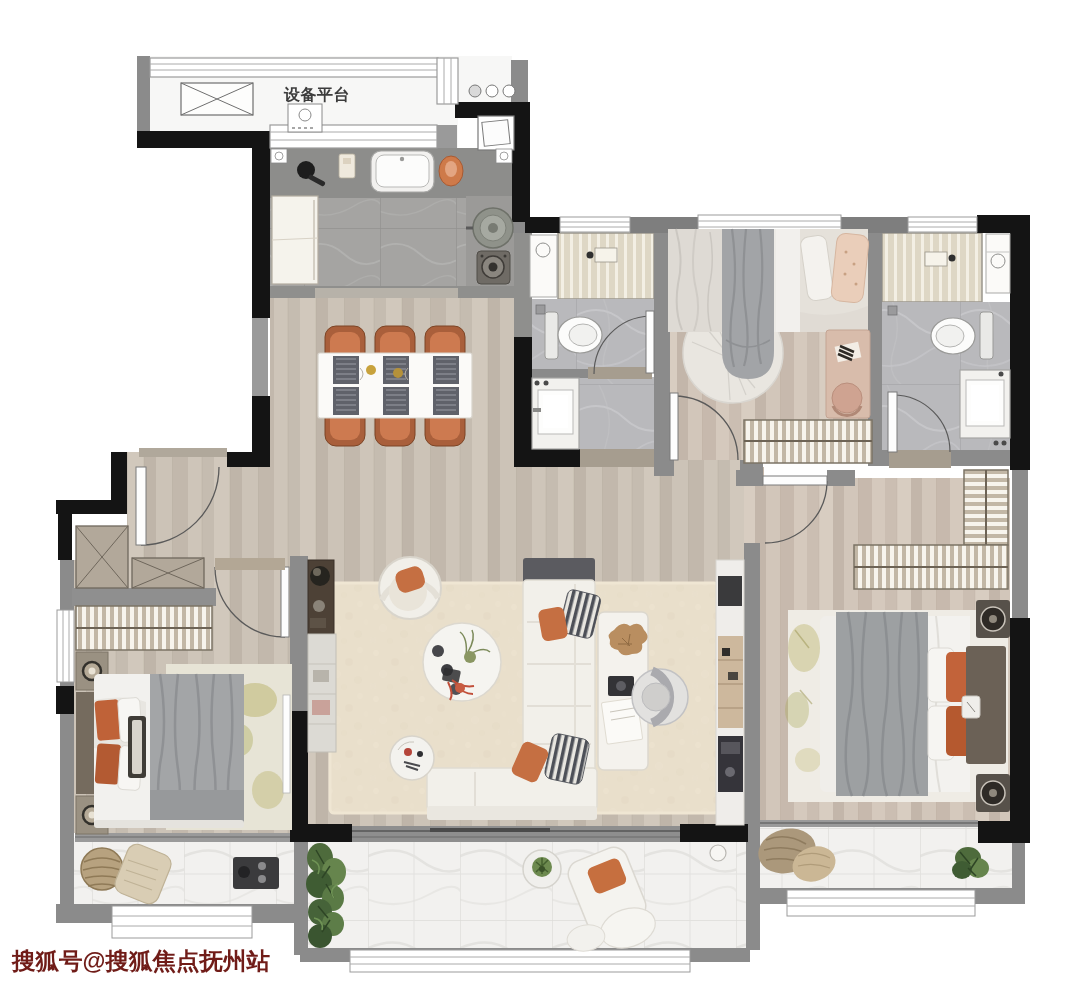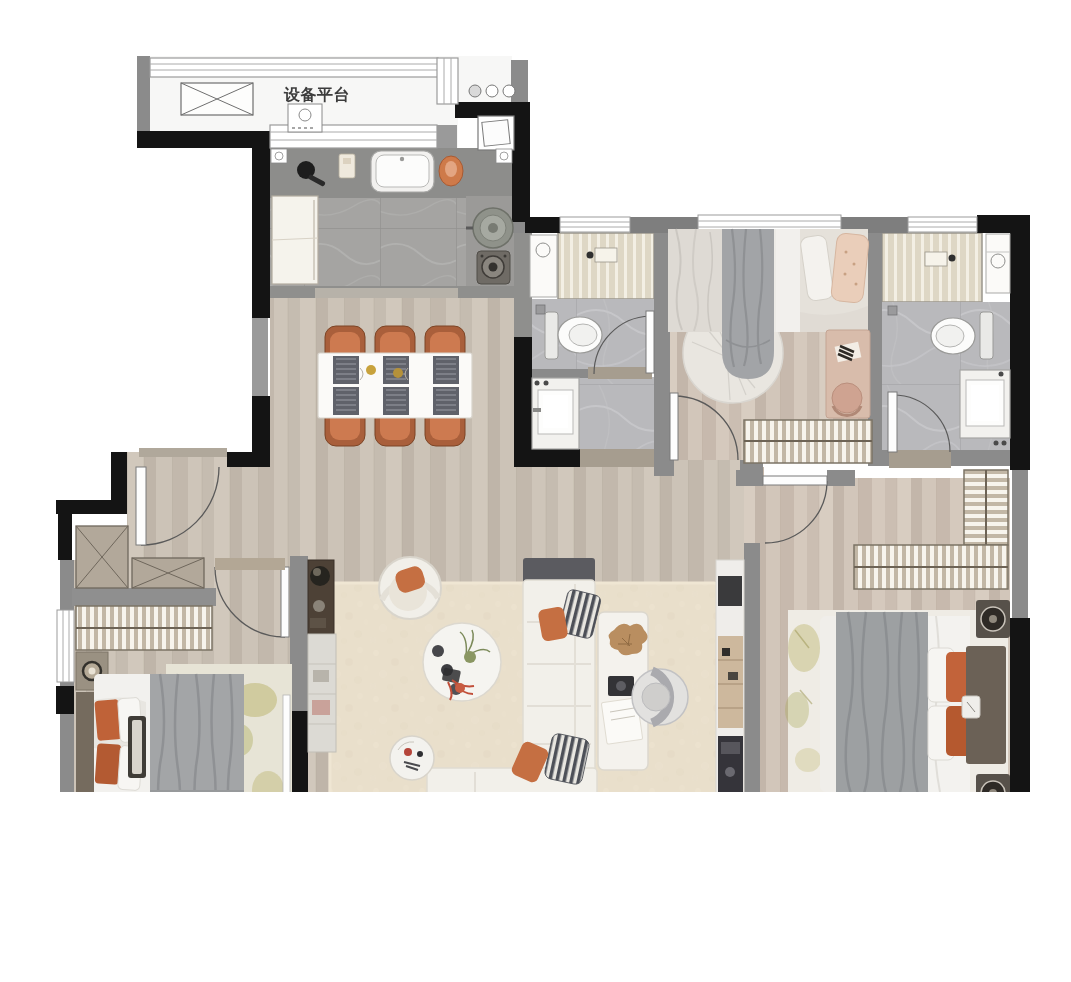--- a/index.html
+++ b/index.html
@@ -1,16 +1,16 @@
 <!DOCTYPE html>
 <html><head>
 <meta charset="utf-8">
 <style>
 html,body{margin:0;padding:0;background:#ffffff;}
-.page{position:relative;width:1071px;height:792px;background:#ffffff;overflow:hidden;font-family:"Liberation Sans",sans-serif;}
+.page{position:relative;width:1071px;height:982px;background:#ffffff;overflow:hidden;font-family:"Liberation Sans",sans-serif;}
 </style>
 </head>
 <body>
 <div class="page">
 <svg width="1071" height="982" viewBox="0 0 1071 982">
 <defs>
 <pattern id="wood" width="86" height="400" patternUnits="userSpaceOnUse">
   <rect width="86" height="400" fill="#c9c0b4"></rect>
   <rect x="0" width="16" height="400" fill="#c2b8ac"></rect>
   <rect x="16" width="14" height="400" fill="#cec5b9"></rect>

